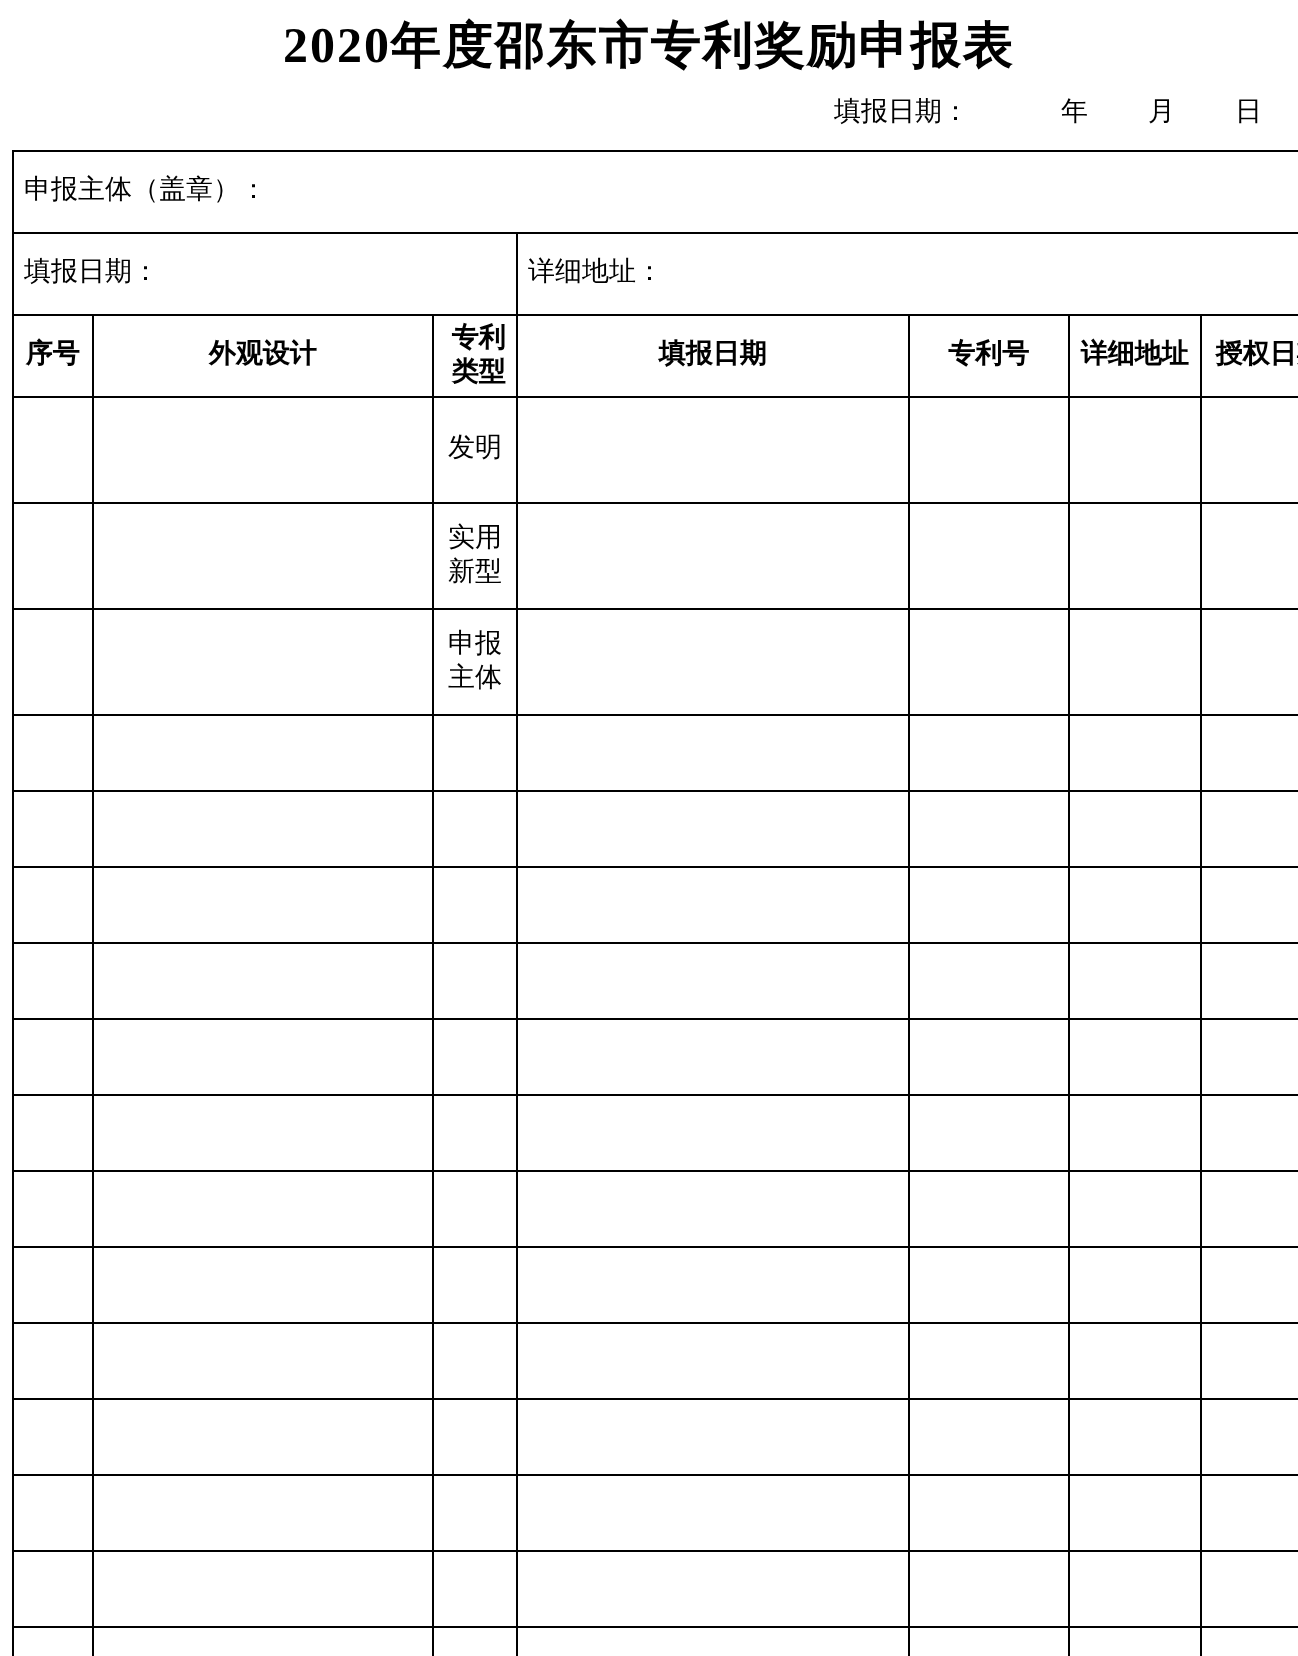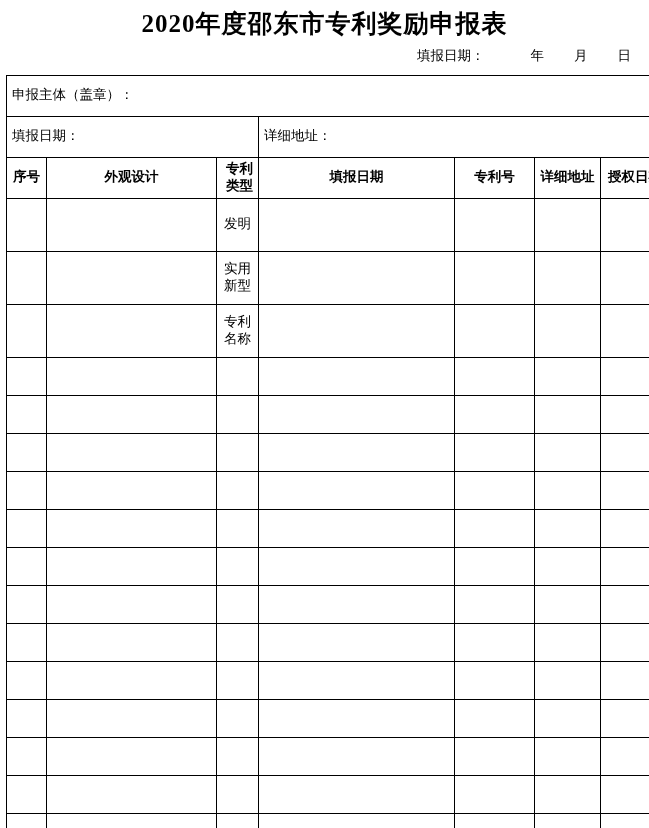--- a/index.html
+++ b/index.html
@@ -136,21 +136,21 @@
         <td class="typecell">实用新型</td>
         <td class="row-cell"></td>
         <td class="row-cell"></td>
         <td class="row-cell"></td>
         <td class="row-cell"></td>
       </tr>
 
       <tr>
         <td class="row-cell" style="height:46px"></td>
         <td class="row-cell"></td>
-        <td class="typecell">专利名称</td>
+        <td class="typecell">申报主体</td>
         <td class="row-cell"></td>
         <td class="row-cell"></td>
         <td class="row-cell"></td>
         <td class="row-cell"></td>
       </tr>
 
       <tr>
           <td class="row-cell"></td>
           <td class="row-cell"></td>
           <td class="row-cell"></td>

